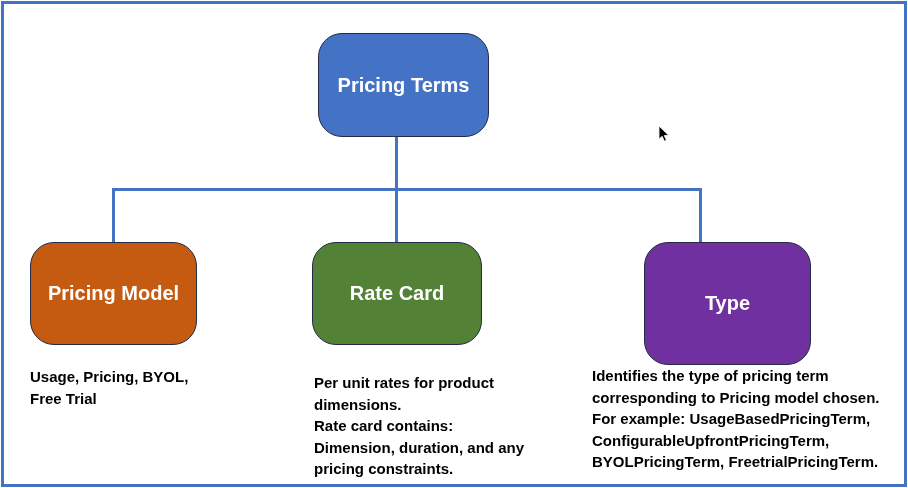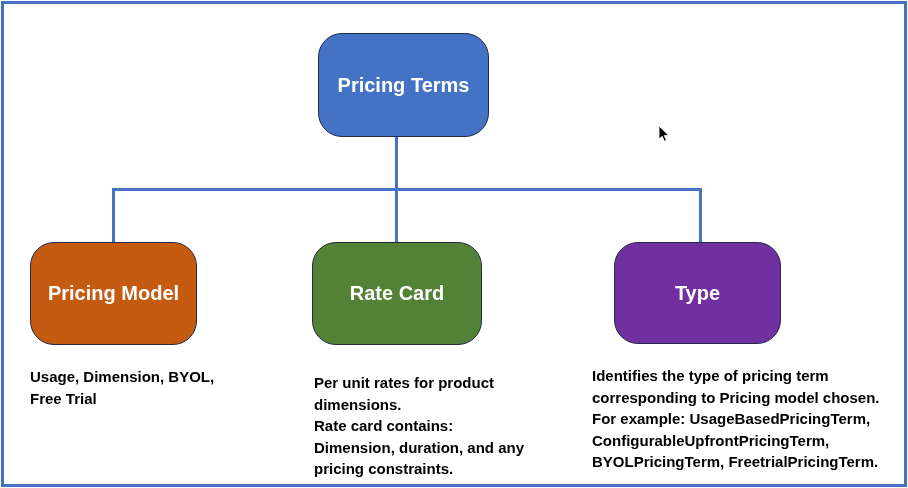--- a/index.html
+++ b/index.html
@@ -30,21 +30,21 @@
     justify-content: center;
     color: var(--node-text, #fff);
     font-weight: bold;
     font-size: 20px;
     text-align: center;
     box-sizing: border-box;
   }
   #node-root   { left: 312px; top: 33px;  width: 171px; height: 104px; background: var(--root-fill); margin-left: 6px; }
   #node-model  { left: 30px;  top: 242px; width: 167px; height: 103px; background: var(--model-fill); }
   #node-rate   { left: 312px; top: 242px; width: 170px; height: 103px; background: var(--rate-fill); }
-  #node-type   { left: 614px; top: 242px; width: 167px; height: 102px; background: var(--type-fill); }
+  #node-type   { left: 644px; top: 242px; width: 167px; height: 123px; background: var(--type-fill); }
   .conn {
     position: absolute;
     background: var(--connector, #4472C4);
   }
   #conn-v-top   { left: 395px; top: 137px; width: 3px;   height: 52px; }
   #conn-h       { left: 112px; top: 188px; width: 590px; height: 3px; }
   #conn-v-left  { left: 112px; top: 188px; width: 3px;   height: 54px; }
   #conn-v-mid   { left: 395px; top: 188px; width: 3px;   height: 54px; }
   #conn-v-right { left: 699px; top: 188px; width: 3px;   height: 54px; }
   .desc {
@@ -84,21 +84,21 @@
   </div>
 
   <div class="node" id="node-model">
     <span>Pricing Model</span>
   </div>
 
   <div class="node" id="node-type">
     <span>Type</span>
   </div>
 
-  <div class="desc" id="desc-model">Usage, Dimension, BYOL,
+  <div class="desc" id="desc-model">Usage, Pricing, BYOL,
 Free Trial</div>
   <div class="desc" id="desc-rate">Per unit rates for product
 dimensions.
 Rate card contains:
 Dimension, duration, and any
 pricing constraints.</div>
   <div class="desc" id="desc-type">Identifies the type of pricing term
 corresponding to Pricing model chosen.
 For example: UsageBasedPricingTerm,
 ConfigurableUpfrontPricingTerm,

